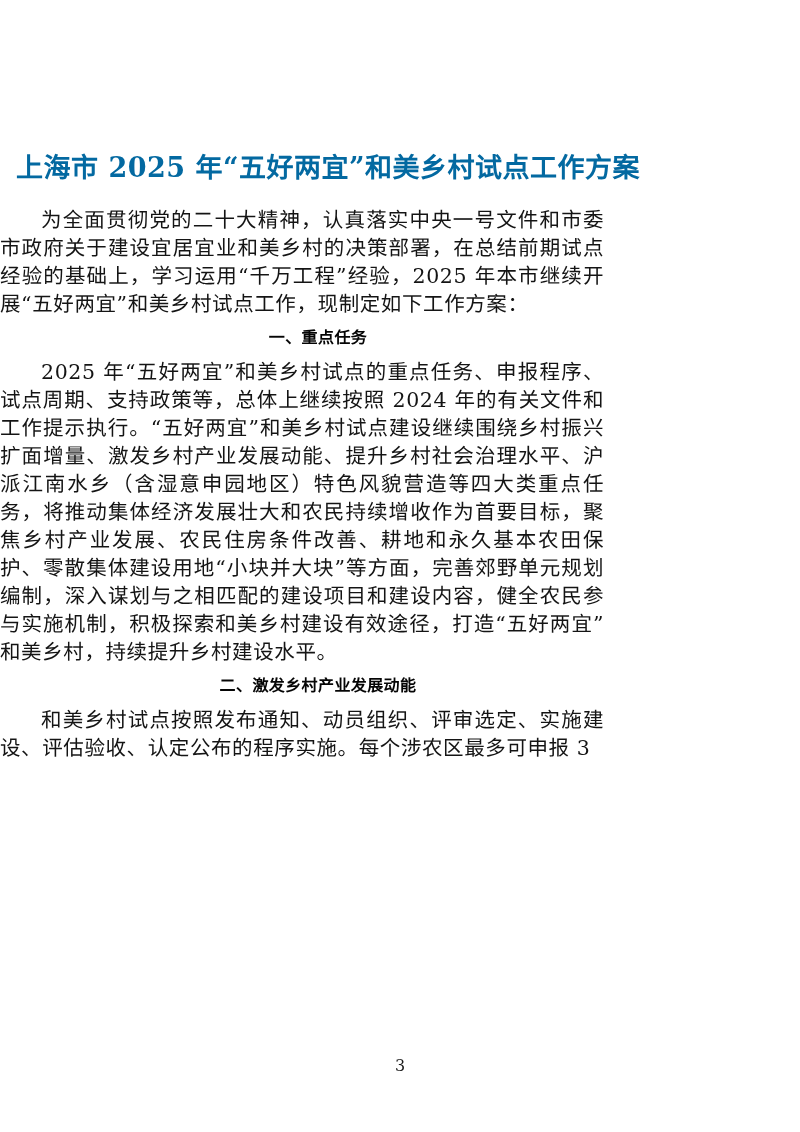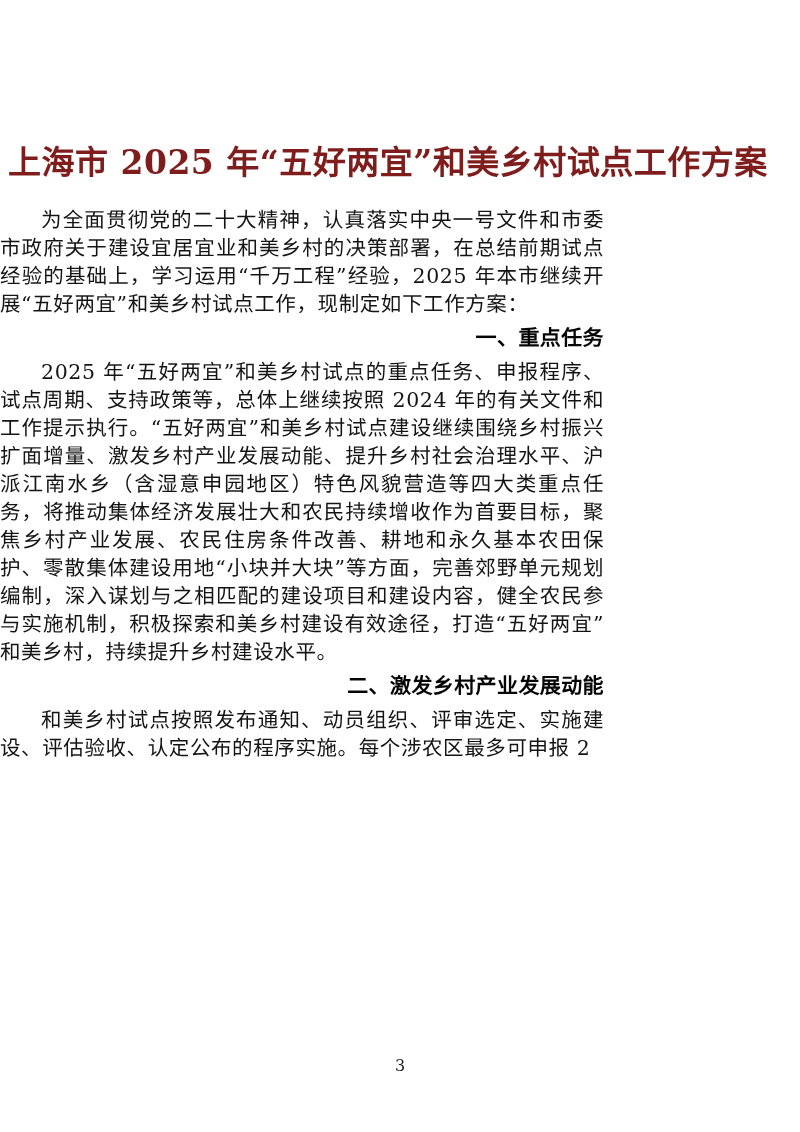--- a/index.html
+++ b/index.html
@@ -14,29 +14,29 @@
   }
   .page {
     position: relative;
     width: 800px;
     height: 1132px;
     background: #ffffff;
     overflow: hidden;
     box-sizing: border-box;
   }
   .doc-title {
-    margin: 8px;
+    margin: 16px;
     padding: 0;
     font-family: "DejaVu Serif", "Liberation Serif", serif;
     font-weight: bold;
-    font-size: 33px;
+    font-size: 27px;
     line-height: 1.0;
     letter-spacing: 0.5px;
     text-align: center;
-    color: #7f1d1d;
+    color: #0369a1;
     position: absolute;
     left: 0;
     top: 138px;
     width: 604px;
     white-space: nowrap;
   }
   .body-block {
     position: absolute;
     left: 0;
     top: 206px;
@@ -53,26 +53,26 @@
     text-justify: inter-ideograph;
     letter-spacing: 0.6px;
     color: #141414;
     text-indent: 2em;
   }
   h2.section-heading {
     margin: 0;
     padding: 0;
     font-family: "DejaVu Sans", "Liberation Sans", sans-serif;
     font-weight: bold;
-    font-size: 21px;
+    font-size: 16px;
     line-height: 40px;
     letter-spacing: 0.4px;
     color: #050505;
     text-indent: 2em;
-    text-align: right;
+    text-align: center;
   }
   .page-number {
     position: absolute;
     left: 0;
     top: 1056px;
     width: 800px;
     text-align: center;
     font-family: "DejaVu Serif", "Liberation Serif", serif;
     font-size: 16px;
     line-height: 20px;
@@ -89,19 +89,19 @@
   <div class="body-block">
 
     <p class="para">为全面贯彻党的二十大精神，认真落实中央一号文件和市委市政府关于建设宜居宜业和美乡村的决策部署，在总结前期试点经验的基础上，学习运用“千万工程”经验，2025 年本市继续开展“五好两宜”和美乡村试点工作，现制定如下工作方案：</p>
 
     <h2 class="section-heading">一、重点任务</h2>
 
     <p class="para">2025 年“五好两宜”和美乡村试点的重点任务、申报程序、试点周期、支持政策等，总体上继续按照 2024 年的有关文件和工作提示执行。“五好两宜”和美乡村试点建设继续围绕乡村振兴扩面增量、激发乡村产业发展动能、提升乡村社会治理水平、沪派江南水乡（含湿意申园地区）特色风貌营造等四大类重点任务，将推动集体经济发展壮大和农民持续增收作为首要目标，聚焦乡村产业发展、农民住房条件改善、耕地和永久基本农田保护、零散集体建设用地“小块并大块”等方面，完善郊野单元规划编制，深入谋划与之相匹配的建设项目和建设内容，健全农民参与实施机制，积极探索和美乡村建设有效途径，打造“五好两宜”和美乡村，持续提升乡村建设水平。</p>
 
     <h2 class="section-heading">二、激发乡村产业发展动能</h2>
 
-    <p class="para">和美乡村试点按照发布通知、动员组织、评审选定、实施建设、评估验收、认定公布的程序实施。每个涉农区最多可申报 2</p>
+    <p class="para">和美乡村试点按照发布通知、动员组织、评审选定、实施建设、评估验收、认定公布的程序实施。每个涉农区最多可申报 3</p>
 
   </div>
 
   <div class="page-number">3</div>
 
 </div>
 
 </body></html>

